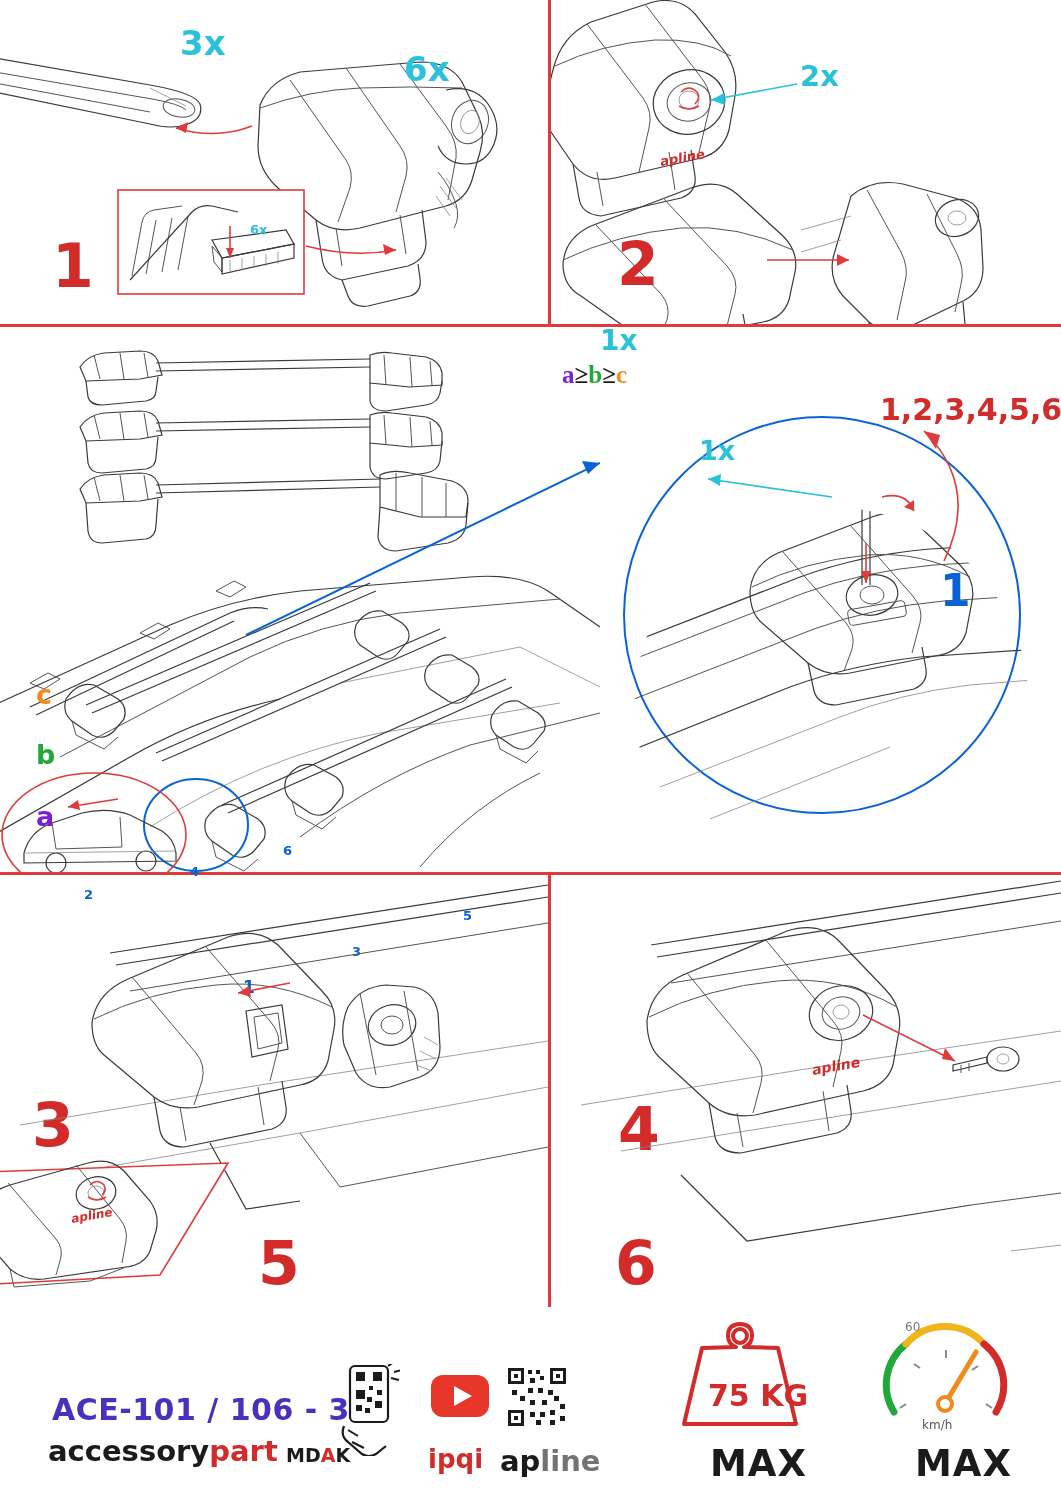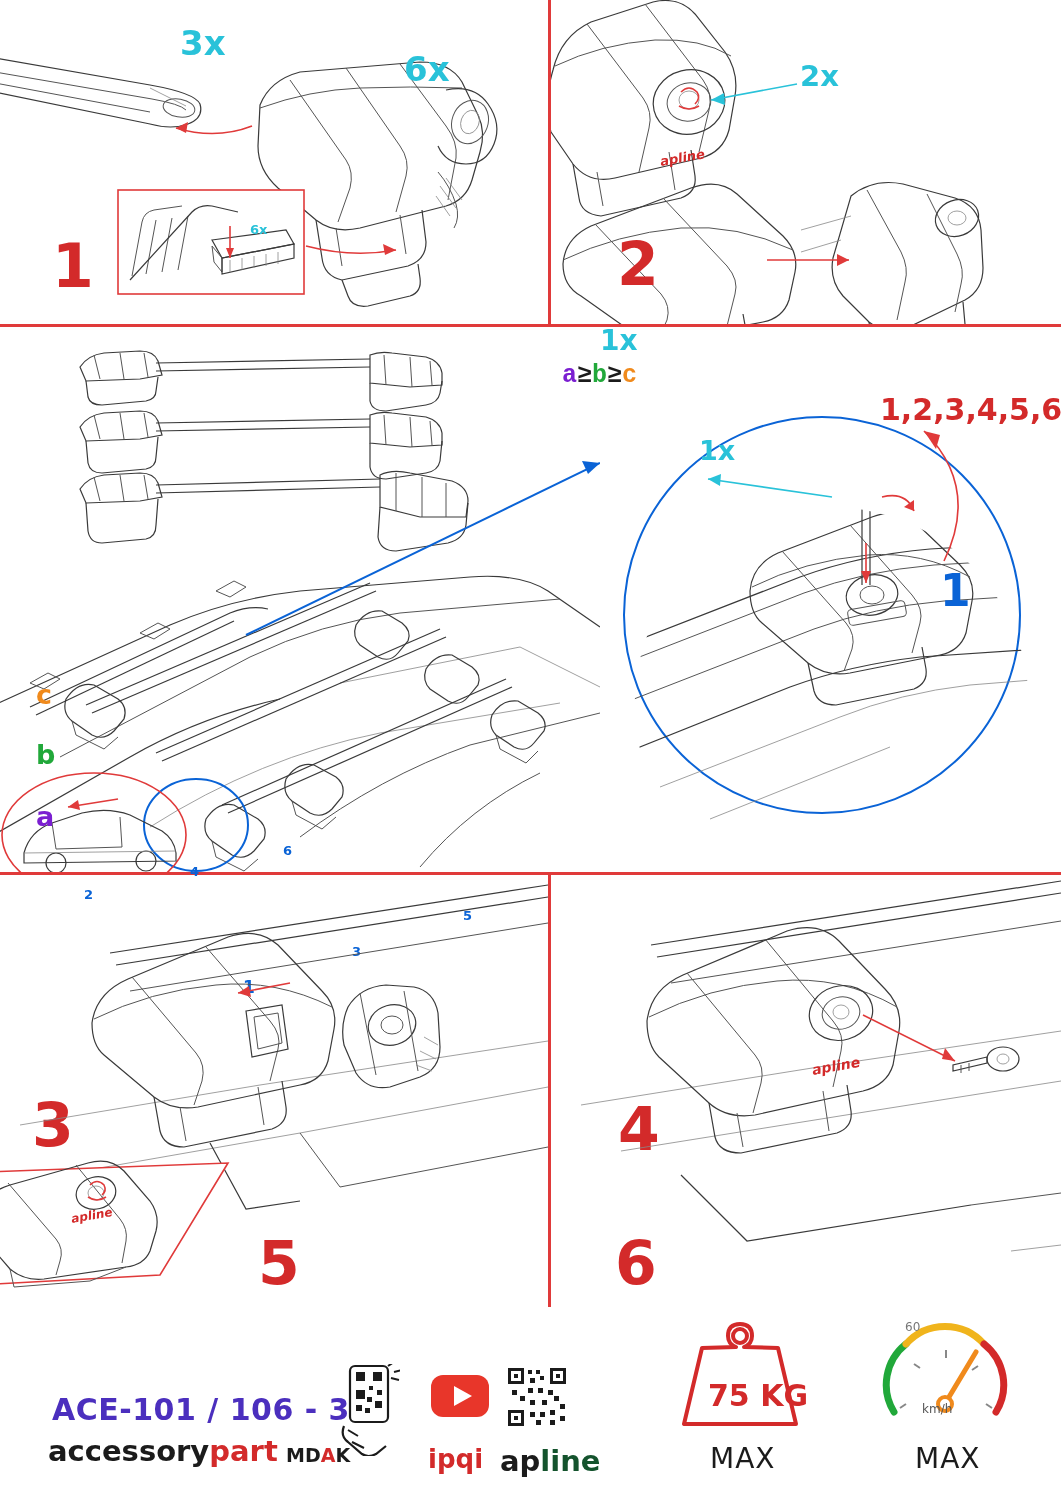--- a/index.html
+++ b/index.html
@@ -53,21 +53,21 @@
     font-family:"DejaVu Sans", sans-serif;
     font-weight:bold;
     font-size:27px;
   }
   .abc.c { color:#f08a1c; }
   .abc.b { color:#21a83a; }
   .abc.a { color:#7b1fd1; }
 
   .ineq {
     position:absolute;
-    font-family:Liberation Mono, monospace;
+    font-family:Liberation Serif, serif;
     font-weight:bold;
     font-size:25px;
   }
 
   .smalllabel {
     position:absolute;
     font-family:"DejaVu Sans", sans-serif;
     font-size:13px;
     color:#0a63d6;
     font-weight:bold;
@@ -83,27 +83,27 @@
     letter-spacing:0.5px;
   }
   .brand-ap {
     position:absolute;
     font-family:"DejaVu Sans", sans-serif;
     font-size:29px;
     font-weight:bold;
   }
   .brand-ap .dark { color:#1b1b1b; }
   .brand-ap .red  { color:#d32a2a; }
-  .brand-ap .blue { color:#14532d; }
+  .brand-ap .blue { color:#737373; }
 
   .maxlabel {
     position:absolute;
     font-family:"DejaVu Sans", sans-serif;
-    font-size:28px;
-    font-weight:normal;
+    font-size:37px;
+    font-weight:bold;
     color:#1b1b1b;
     letter-spacing:1px;
   }
 
   .kgtext {
     position:absolute;
     font-family:"DejaVu Sans", sans-serif;
     font-size:30px;
     font-weight:bold;
     color:#d32a2a;
@@ -585,17 +585,17 @@
     <svg style="position:absolute; left:880px; top:6px;" width="130" height="116" viewBox="0 0 130 116">
       <path d="M14 96 A52 52 0 0 1 26 28" fill="none" stroke="#21a83a" stroke-width="7" stroke-linecap="round"></path>
       <path d="M26 28 A52 52 0 0 1 104 28" fill="none" stroke="#f0b41c" stroke-width="7" stroke-linecap="round"></path>
       <path d="M104 28 A52 52 0 0 1 116 96" fill="none" stroke="#d32a2a" stroke-width="7" stroke-linecap="round"></path>
       <path d="M66 86 L96 36" stroke="#f08a1c" stroke-width="5" stroke-linecap="round" fill="none"></path>
       <circle cx="65" cy="88" r="7" fill="#ffffff" stroke="#f08a1c" stroke-width="4"></circle>
       <path d="M20 92 L26 88 M34 48 L40 52 M66 34 L66 42 M98 50 L92 54 M112 92 L106 88" stroke="#888" stroke-width="2" fill="none"></path>
     </svg>
     <div class="speedtick" style="left:905px; top:10px;">60</div>
     <div class="speedtick" style="left:1048px; top:32px;margin-left:48px;">120</div>
-    <div class="kmh" style="left:922px; top:92px;text-align:center;">km/h</div>
+    <div class="kmh" style="left:922px; top:108px;text-align:center;">km/h</div>
     <div class="maxlabel" style="left:915px; top:132px;">MAX</div>
   </div>
 
 </div>
 
 </body></html>

